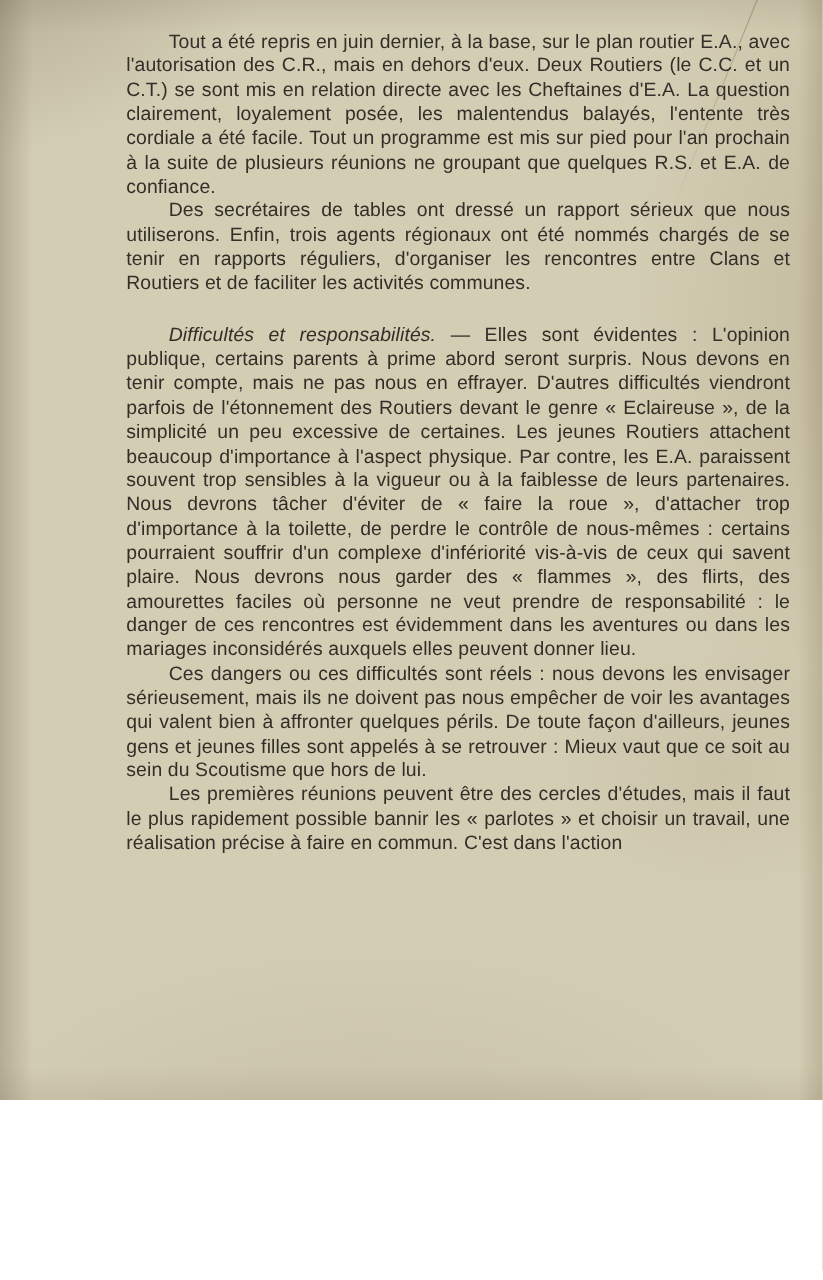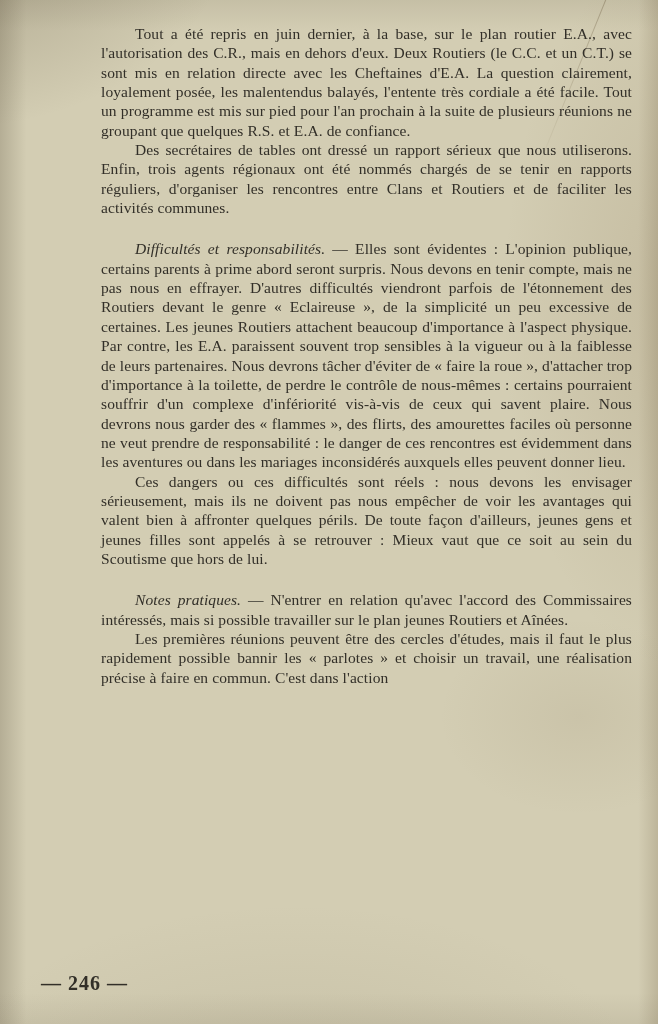--- a/index.html
+++ b/index.html
@@ -1,31 +1,31 @@
 <!DOCTYPE html>
 <html><head>
 <meta charset="utf-8">
 <style>
   html, body { margin: 0; padding: 0; }
   .page {
     position: relative;
     width: 658px;
-    height: 1024px;
+    height: 880px;
     overflow: hidden;
     background-color: #d3cdb3;
     background-image:
       radial-gradient(ellipse 420px 300px at -60px -80px, rgba(96,86,64,0.38), rgba(96,86,64,0) 70%),
       radial-gradient(ellipse 260px 520px at 104% 30%, rgba(133,112,78,0.20), rgba(133,112,78,0) 70%),
       radial-gradient(ellipse 500px 280px at 45% 108%, rgba(122,112,86,0.14), rgba(122,112,86,0) 72%),
       radial-gradient(ellipse 200px 140px at 88% 70%, rgba(128,112,82,0.10), rgba(128,112,82,0) 70%),
       linear-gradient(90deg, rgba(90,80,60,0.25), rgba(90,80,60,0) 4%),
       linear-gradient(270deg, rgba(112,95,66,0.22), rgba(112,95,66,0) 3%),
       linear-gradient(180deg, rgba(100,90,70,0.12), rgba(100,90,70,0) 3%),
       linear-gradient(0deg, rgba(100,90,70,0.10), rgba(100,90,70,0) 3%);
-    font-family: Liberation Serif, serif;
+    font-family: Liberation Sans, sans-serif;
     color: #322f28;
   }
   .crease {
     position: absolute;
     left: 610px; top: -12px;
     width: 1px; height: 200px;
     background: linear-gradient(180deg, rgba(115,100,72,0.45), rgba(115,100,72,0));
     transform: rotate(22deg);
     transform-origin: top left;
   }
@@ -61,18 +61,17 @@
 <body>
 
 <div class="page">
   <div class="crease"></div>
 
   <div class="text-column">
     <p>Tout a été repris en juin dernier, à la base, sur le plan routier E.A., avec l'autorisation des C.R., mais en dehors d'eux. Deux Routiers (le C.C. et un C.T.) se sont mis en relation directe avec les Cheftaines d'E.A. La question clairement, loyalement posée, les malentendus balayés, l'entente très cordiale a été facile. Tout un programme est mis sur pied pour l'an prochain à la suite de plusieurs réunions ne groupant que quelques R.S. et E.A. de confiance.</p>
     <p>Des secrétaires de tables ont dressé un rapport sérieux que nous utiliserons. Enfin, trois agents régionaux ont été nommés chargés de se tenir en rapports réguliers, d'organiser les rencontres entre Clans et Routiers et de faciliter les activités communes.</p>
     <p class="section"><span class="lead">Difficultés et responsabilités.</span><span> — Elles sont évidentes : L'opinion publique, certains parents à prime abord seront surpris. Nous devons en tenir compte, mais ne pas nous en effrayer. D'autres difficultés viendront parfois de l'étonnement des Routiers devant le genre « Eclaireuse », de la simplicité un peu excessive de certaines. Les jeunes Routiers attachent beaucoup d'importance à l'aspect physique. Par contre, les E.A. paraissent souvent trop sensibles à la vigueur ou à la faiblesse de leurs partenaires. Nous devrons tâcher d'éviter de « faire la roue », d'attacher trop d'importance à la toilette, de perdre le contrôle de nous-mêmes : certains pourraient souffrir d'un complexe d'infériorité vis-à-vis de ceux qui savent plaire. Nous devrons nous garder des « flammes », des flirts, des amourettes faciles où personne ne veut prendre de responsabilité : le danger de ces rencontres est évidemment dans les aventures ou dans les mariages inconsidérés auxquels elles peuvent donner lieu.</span></p>
     <p>Ces dangers ou ces difficultés sont réels : nous devons les envisager sérieusement, mais ils ne doivent pas nous empêcher de voir les avantages qui valent bien à affronter quelques périls. De toute façon d'ailleurs, jeunes gens et jeunes filles sont appelés à se retrouver : Mieux vaut que ce soit au sein du Scoutisme que hors de lui.</p>
-    <p class="section"><span class="lead">Notes pratiques.</span><span> — N'entrer en relation qu'avec l'accord des Commissaires intéressés, mais si possible travailler sur le plan jeunes Routiers et Aînées.</span></p>
     <p>Les premières réunions peuvent être des cercles d'études, mais il faut le plus rapidement possible bannir les « parlotes » et choisir un travail, une réalisation précise à faire en commun. C'est dans l'action</p>
   </div>
 
   <div class="page-number">— 246 —</div>
 </div>
 
 </body></html>

